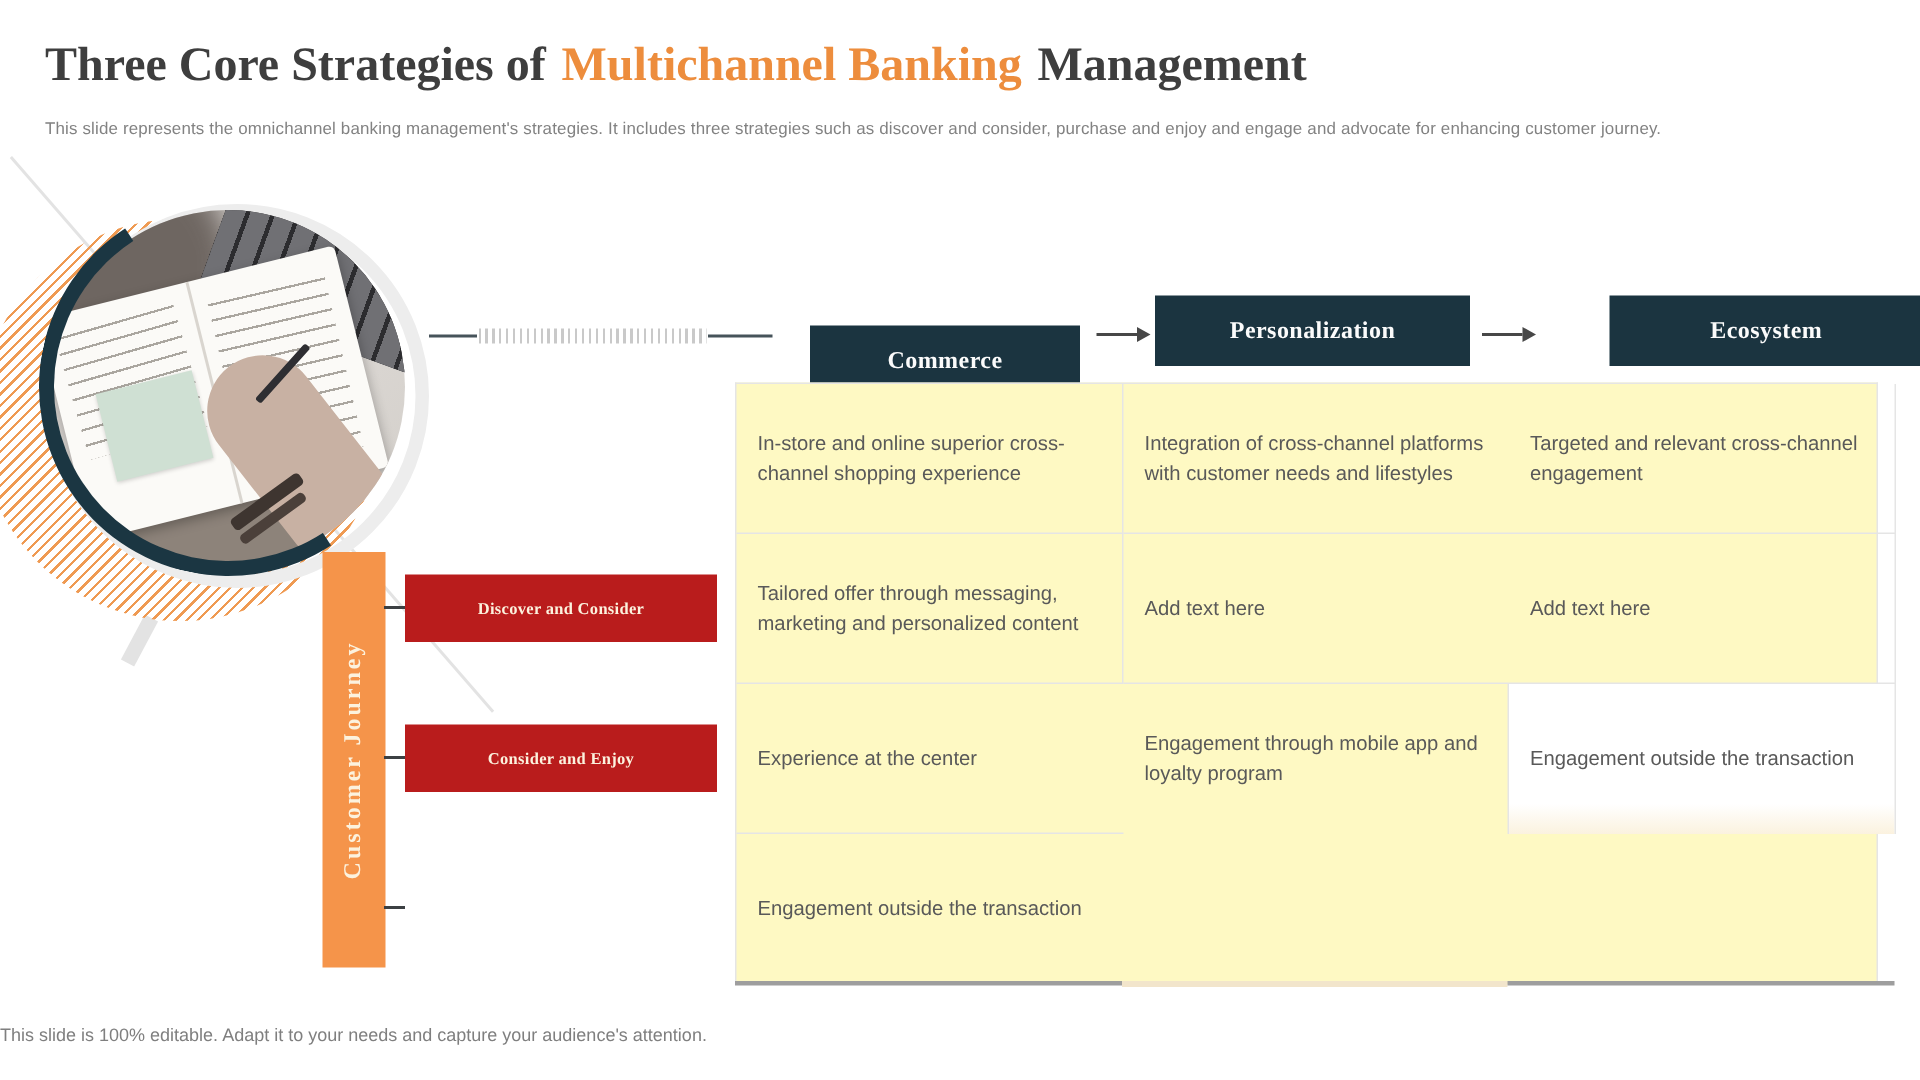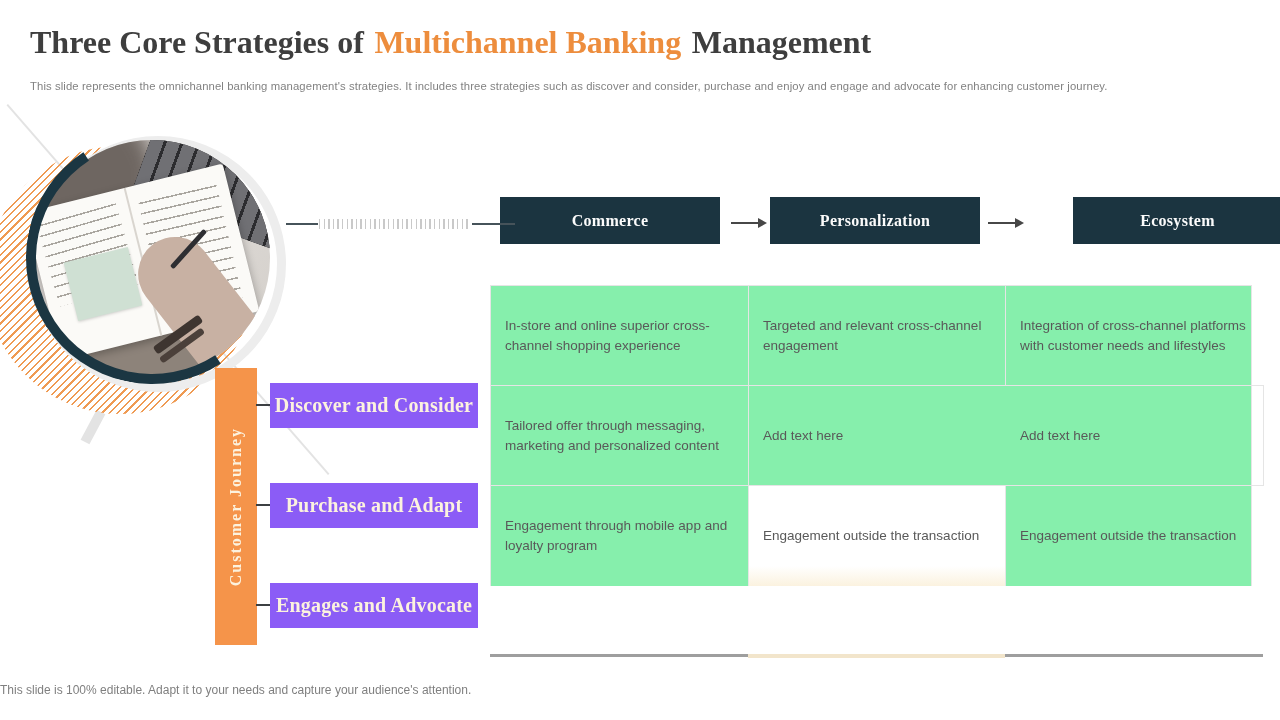--- a/index.html
+++ b/index.html
@@ -88,36 +88,36 @@
     background:repeating-linear-gradient(90deg, #c9c9c9 0 1.5px, rgba(255,255,255,0) 1.5px 4.6px);
   }
 
   
   .flow-box {
     position:absolute; top:197px; height:47px; background:#1b3440;
     display:flex; align-items:center; justify-content:center;
     color:#fbfbfb; font-family:"Liberation Serif", serif; font-weight:700;
     font-size:16px; letter-spacing:.3px;
   }
-  .fb-1 { left:500px; width:220px; }
+  .fb-1 { left:540px; width:180px;margin-top:20px; }
   .fb-2 { left:770px; width:210px; }
   .fb-3 { left:1028px; width:209px;margin-left:45px; }
   .flow-arrow { position:absolute; top:222px; height:2px; background:#474747; }
   .fa-1 { left:731px; width:27px; }
   .fa-2 { left:988px; width:27px; }
   .flow-arrow::after {
     content:""; position:absolute; right:-9px; top:-4px;
     border-left:9px solid #474747; border-top:5px solid transparent; border-bottom:5px solid transparent;
   }
 
   
   .matrix {
     position:absolute; left:490px; top:255px; width:762px;
     display:grid; grid-template-columns:258px 257px 258px; grid-auto-rows:100px;
-    border:1px solid #e5e5e5; border-bottom:none; background:#86efac;margin-top:30px;
+    border:1px solid #e5e5e5; border-bottom:none; background:#fef9c3;
   }
   .cell {
     border-right:1px solid #e5e5e5; border-bottom:1px solid #e5e5e5;
     display:flex; align-items:center; padding:10px 14px;
     font-size:13.5px; line-height:1.45; color:#595959;
   }
   .cell.last-col { border-right:none; }
   .cell.last-row { border-bottom:none; }
   .cell.mid-glow { background:linear-gradient(to bottom, #ffffff 80%, #fbf2df 100%); }
   .bottom-bar { position:absolute; top:654px; height:3px; z-index:2; }
@@ -129,24 +129,24 @@
   .journey-bar {
     position:absolute; left:215px; top:368px; width:42px; height:277px;
     background:#F5944A; z-index:3; display:flex; align-items:center; justify-content:center;
   }
   .journey-bar span {
     writing-mode:vertical-rl; transform:rotate(180deg);
     color:#fcf2de; font-family:"Liberation Serif", serif; font-weight:700;
     font-size:16px; letter-spacing:2px; white-space:nowrap;
   }
   .stage-box {
-    position:absolute; left:270px; width:208px; height:45px; background:#8b5cf6;
+    position:absolute; left:270px; width:208px; height:45px; background:#b91c1c;
     display:flex; align-items:center; justify-content:center;
     color:#fcf2de; font-family:"Liberation Serif", serif; font-weight:700;
-    font-size:20px; letter-spacing:.2px; z-index:3;
+    font-size:11px; letter-spacing:.2px; z-index:3;
   }
   .sb-1 { top:383px; } .sb-2 { top:483px; } .sb-3 { top:583px; }
   .stage-stub { position:absolute; left:256px; width:14px; height:2px; background:#3c4043; z-index:4; }
   .ss-1 { top:404px; } .ss-2 { top:504px; } .ss-3 { top:604px; }
 
   
   .footer {
     position:absolute; left:0; top:683px; width:100%; 
     font-size:12px; color:#7f7f7f;
   }
@@ -185,38 +185,38 @@
   <div class="conn-solid conn-b"></div>
 
   <div class="flow-box fb-1">Commerce</div>
   <div class="flow-arrow fa-1"></div>
   <div class="flow-box fb-2">Personalization</div>
   <div class="flow-arrow fa-2"></div>
   <div class="flow-box fb-3">Ecosystem</div>
 
   <div class="matrix">
     <div class="cell">In-store and online superior cross-channel shopping experience</div>
+    <div class="cell last-col">Integration of cross-channel platforms with customer needs and lifestyles</div>
     <div class="cell">Targeted and relevant cross-channel engagement</div>
-    <div class="cell last-col">Integration of cross-channel platforms with customer needs and lifestyles</div>
     <div class="cell">Tailored offer through messaging, marketing and personalized content</div>
     <div class="cell last-col">Add text here</div>
     <div class="cell">Add text here</div>
+    <div class="cell last-col">Experience at the center</div>
     <div class="cell last-row">Engagement through mobile app and loyalty program</div>
     <div class="cell last-row mid-glow">Engagement outside the transaction</div>
     <div class="cell last-col last-row">Engagement outside the transaction</div>
   </div>
   <div class="bottom-bar bb-1"></div>
   <div class="bottom-bar bb-2"></div>
   <div class="bottom-bar bb-3"></div>
 
   <div class="journey-bar">
     <span>Customer Journey</span>
   </div>
   <div class="stage-stub ss-1"></div>
   <div class="stage-box sb-1">Discover and Consider</div>
   <div class="stage-stub ss-2"></div>
-  <div class="stage-box sb-2">Purchase and Adapt</div>
+  <div class="stage-box sb-2">Consider and Enjoy</div>
   <div class="stage-stub ss-3"></div>
-  <div class="stage-box sb-3">Engages and Advocate</div>
 
   <div class="footer">This slide is 100% editable. Adapt it to your needs and capture your audience's attention.</div>
 
 </div>
 
 </body></html>

